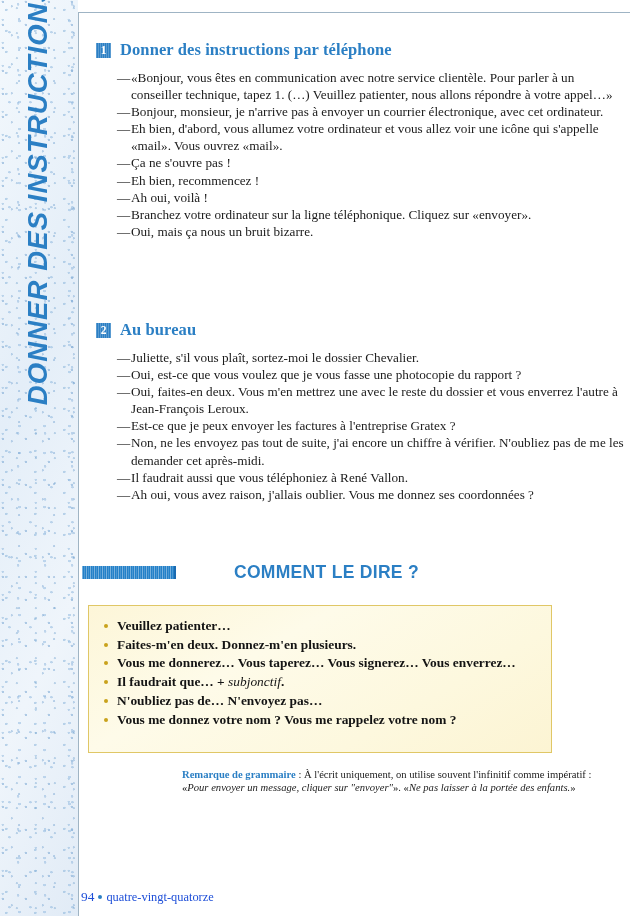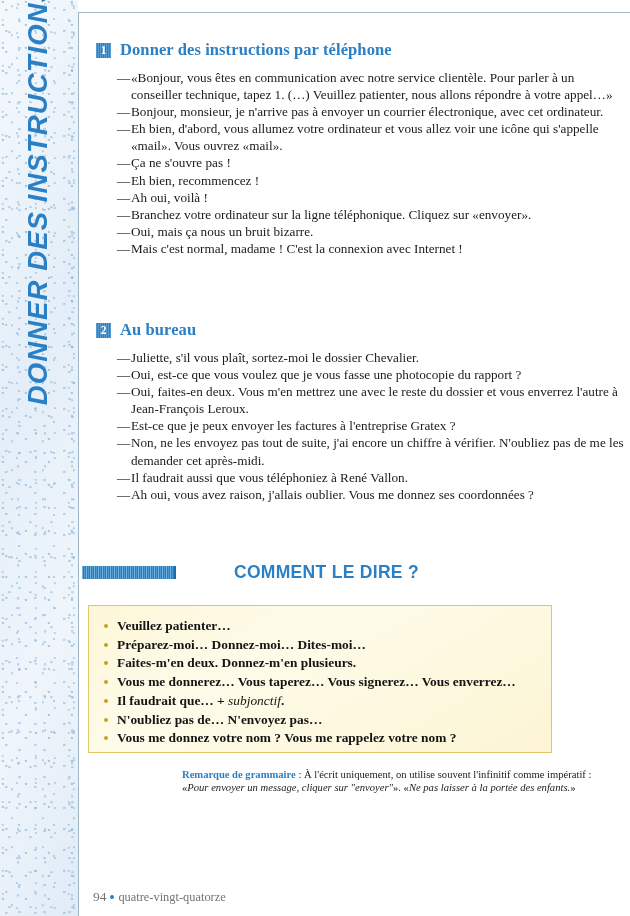--- a/index.html
+++ b/index.html
@@ -222,22 +222,21 @@
     color: #2b7fc4;
   }
   #grammar-note i { font-style: italic; }
 
   
   #footer {
     position: absolute;
     left: -15px;
     top: 889px;
     font-size: 12.4px;
-    color: #737373;
-    margin-left: 12px;
+    color: #1d4ed8;
   }
   #footer .folio-num { font-size: 13.4px; }
   #footer .folio-dot {
     display: inline-block;
     width: 4px;
     height: 4px;
     background: #2b7fc4;
     border-radius: 50%;
     vertical-align: middle;
     margin: 0 4px 2px 4px;
@@ -262,21 +261,20 @@
     </div>
     <ul class="dialogue">
         <li>«Bonjour, vous êtes en communication avec notre service clientèle. Pour parler à un conseiller technique, <b>tapez</b> 1. (…) <b>Veuillez patienter</b>, nous allons répondre à votre appel…»</li>
         <li>Bonjour, monsieur, je n'arrive pas à envoyer un courrier électronique, avec cet ordinateur.</li>
         <li>Eh bien, d'abord, <b>vous allumez</b> votre ordinateur et <b>vous allez voir</b> une icône qui s'appelle «mail». <b>Vous ouvrez</b> «mail».</li>
         <li>Ça ne s'ouvre pas !</li>
         <li>Eh bien, <b>recommencez</b> !</li>
         <li>Ah oui, voilà !</li>
         <li><b>Branchez</b> votre ordinateur sur la ligne téléphonique. <b>Cliquez</b> sur «<b>envoyer</b>».</li>
         <li>Oui, mais ça nous un bruit bizarre.</li>
-        <li>Mais c'est normal, madame ! C'est la connexion avec Internet !</li>
       </ul>
   </div>
 
   <div id="section-2">
     <div class="section-head">
       <div class="sec-badge">2</div>
       <div class="sec-title">Au bureau</div>
     </div>
     <ul class="dialogue">
         <li>Juliette, s'il vous plaît, <b>sortez-moi</b> le dossier Chevalier.</li>
@@ -290,21 +288,20 @@
   </div>
 
   <div id="howto-head">
     <div id="howto-bar"></div>
     <div id="howto-title">COMMENT LE DIRE ?</div>
   </div>
 
   <div id="yellow-box">
     <ul class="howto-list">
         <li>Veuillez patienter…</li>
-        <li>Préparez-moi… Donnez-moi… Dites-moi…</li>
         <li>Faites-m'en deux. Donnez-m'en plusieurs.</li>
         <li>Vous me donnerez… Vous taperez… Vous signerez… Vous enverrez…</li>
         <li>Il faudrait que… + <i>subjonctif</i>.</li>
         <li>N'oubliez pas de… N'envoyez pas…</li>
         <li>Vous me donnez votre nom ? Vous me rappelez votre nom ?</li>
       </ul>
   </div>
 
   <div id="grammar-note">
     <span id="grammar-label">Remarque de grammaire</span><span> : À l'écrit uniquement, on utilise souvent l'infinitif comme impératif : «<i>Pour envoyer un message, cliquer sur "envoyer"</i>». «<i>Ne pas laisser à la portée des enfants.</i>»</span>

